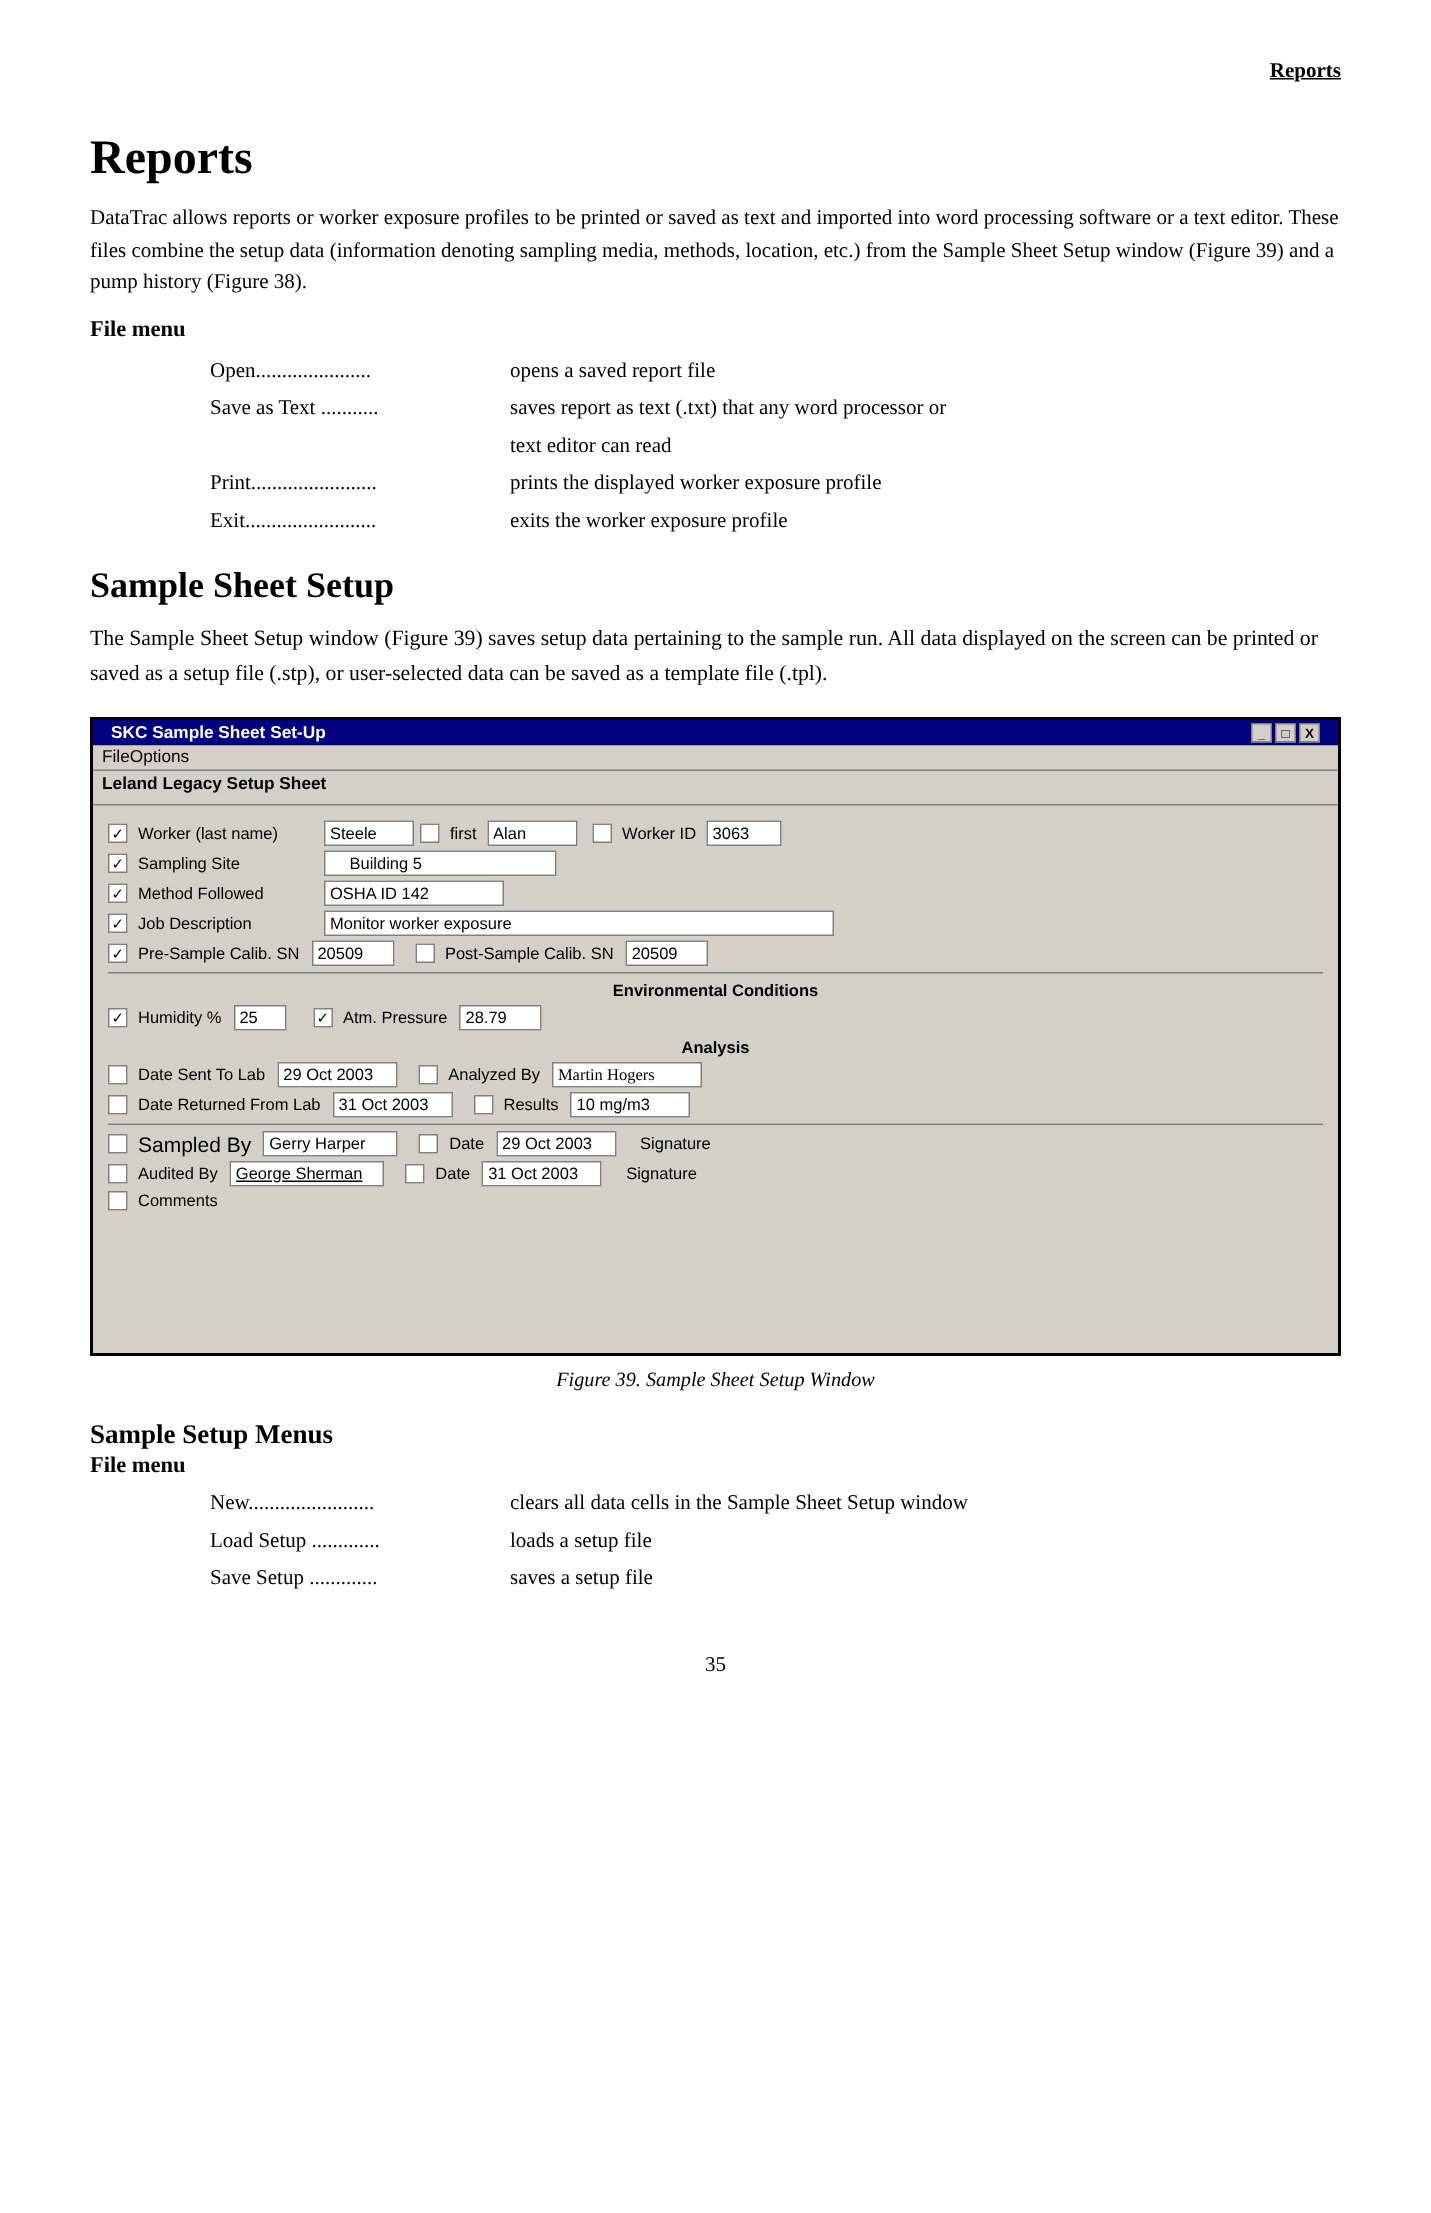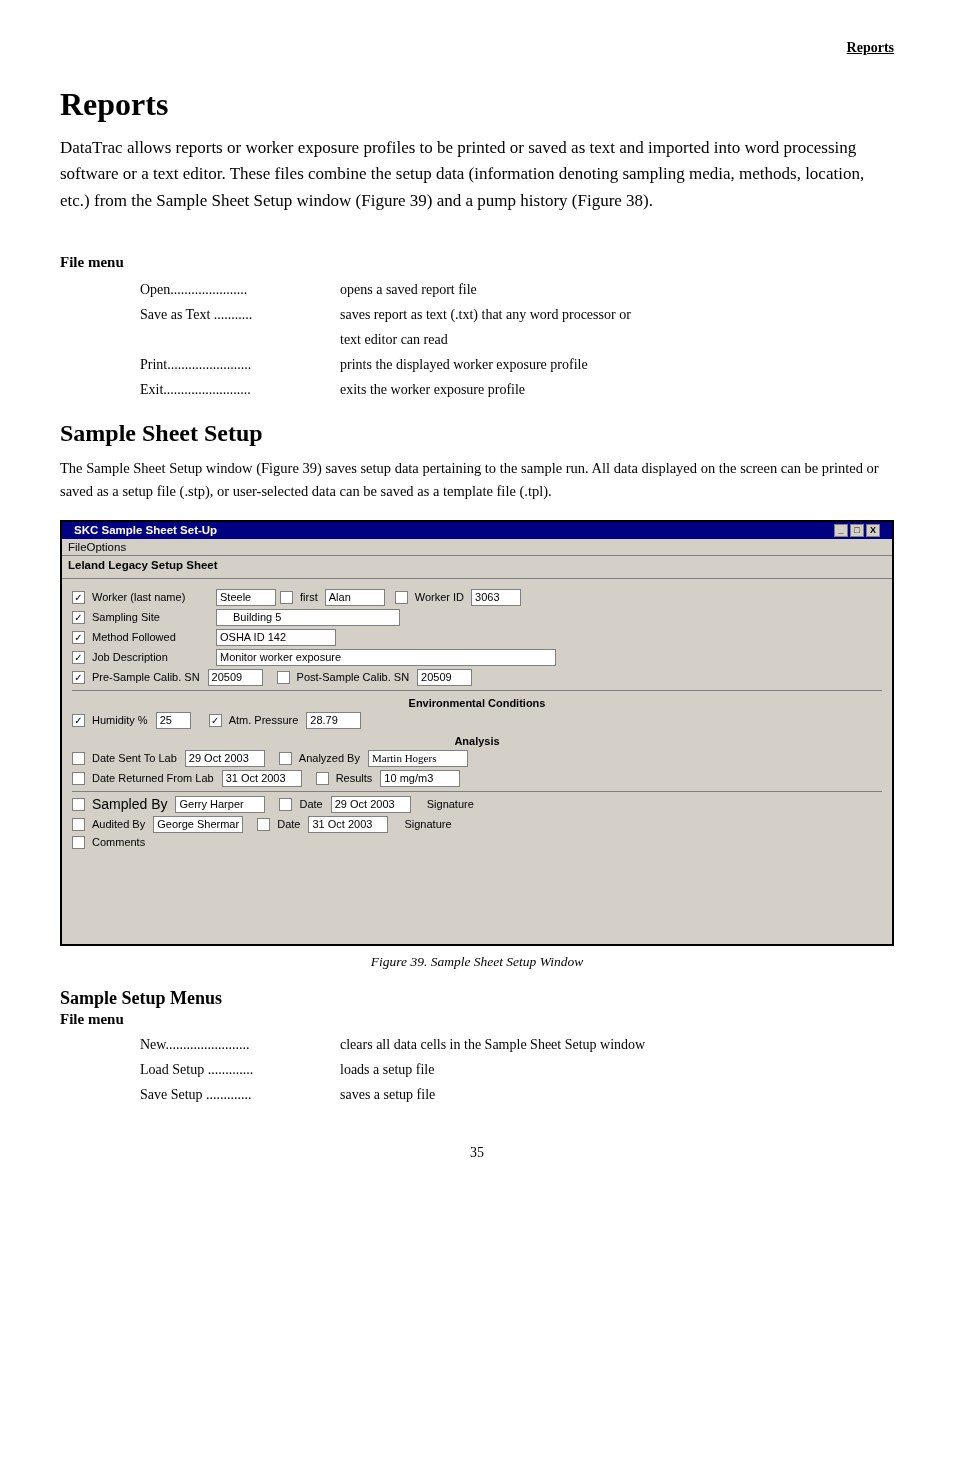--- a/index.html
+++ b/index.html
@@ -18,23 +18,23 @@
       text-decoration: underline;
       font-size: 14px;
       margin-bottom: 30px;
     }
     .page-title {
       font-size: 32px;
       font-weight: bold;
       margin-bottom: 12px;
     }
     .intro-text {
-      font-size: 17px;
+      font-size: 14px;
       line-height: 1.55;
-      margin-bottom: 40px;
+      margin-bottom: 12px;
     }
     .section-heading {
       font-weight: bold;
       font-size: 15px;
       margin-bottom: 8px;
     }
     .menu-table {
       margin-left: 80px;
       margin-bottom: 20px;
     }
@@ -250,21 +250,21 @@
       <span style="font-size:11px;margin-right:3px;">first</span>
       <input class="skc-input" style="width: 60px;" value="Alan" readonly="">
       <div class="skc-checkbox" style="margin-left:6px;"></div>
       <span style="font-size:11px;margin-right:3px;">Worker ID</span>
       <input class="skc-input" style="width: 50px;" value="3063" readonly="">
     </div>
 
     <div class="skc-row">
       <div class="skc-checkbox skc-checked"></div>
       <span class="skc-label">Sampling Site</span>
-      <input class="skc-input" style="width: 184px; padding-left: 16px;" value="Building 5" readonly="">
+      <input class="skc-input" style="width: 155px; padding-left: 16px;" value="Building 5" readonly="">
     </div>
 
 
     <div class="skc-row">
       <div class="skc-checkbox skc-checked"></div>
       <span class="skc-label">Method Followed</span>
       <input class="skc-input" style="width: 120px;" value="OSHA ID 142" readonly="">
     </div>
 
 
@@ -318,21 +318,21 @@
       <span style="font-size:14px;margin-right:4px;">Sampled By</span>
       <input class="skc-input" style="width: 90px;" value="Gerry Harper" readonly="">
       <div class="skc-checkbox" style="margin-left:10px;"></div>
       <span style="font-size:11px;margin-right:4px;">Date</span>
       <input class="skc-input" style="width: 80px;" value="29 Oct 2003" readonly="">
       <span style="font-size:11px;margin-left:12px;">Signature</span>
     </div>
     <div class="skc-row">
       <div class="skc-checkbox"></div>
       <span style="font-size:11px;margin-right:4px;">Audited By</span>
-      <input class="skc-input" style="width: 90px;" value="George Sherman" readonly="">
+      <input class="skc-input" style="width: 103px; text-decoration: underline;" value="George Sherman" readonly="">
       <div class="skc-checkbox" style="margin-left:10px;"></div>
       <span style="font-size:11px;margin-right:4px;">Date</span>
       <input class="skc-input" style="width: 80px;" value="31 Oct 2003" readonly="">
       <span style="font-size:11px;margin-left:12px;">Signature</span>
     </div>
     <div class="skc-row">
       <div class="skc-checkbox"></div>
       <span style="font-size:11px;margin-right:4px;">Comments</span>
     </div>
 

